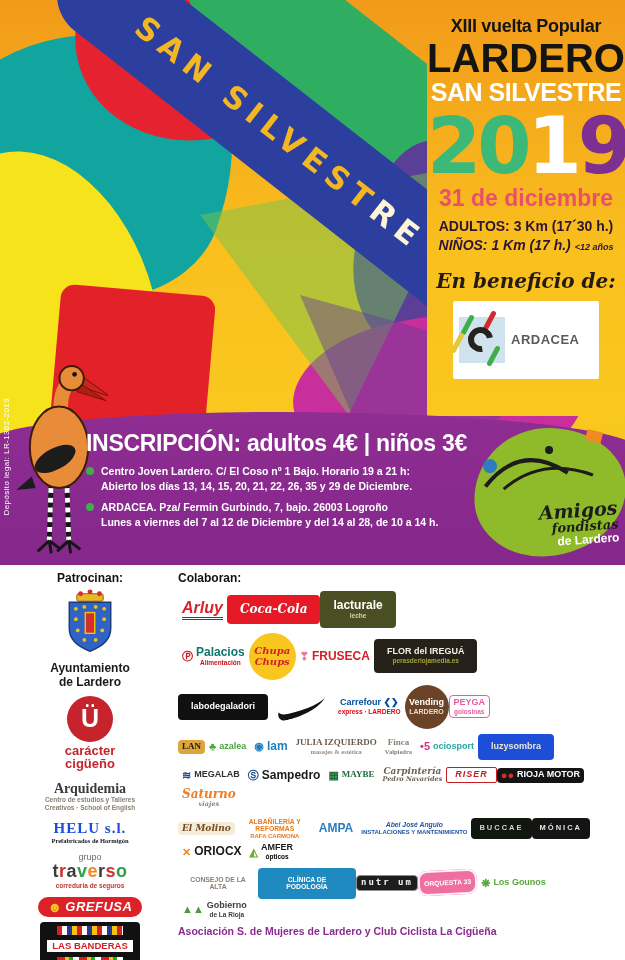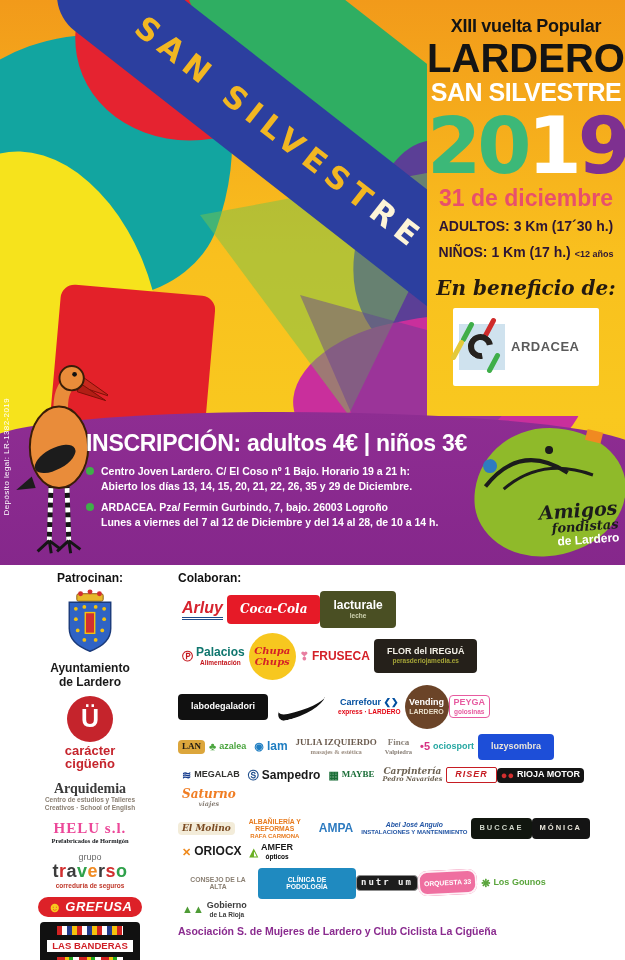--- a/index.html
+++ b/index.html
@@ -51,21 +51,21 @@
          background:linear-gradient(180deg,#f29a1a 0px,#f9c01e 254px,#f9c81f 416px);
          padding-top:16px;box-sizing:border-box;}
   .p-super{font-size:18px;font-weight:700;color:#141414;letter-spacing:-.3px;}
   .p-town{font-size:40px;font-weight:800;color:#141414;letter-spacing:0;line-height:1.05;}
   .p-race{font-size:25px;font-weight:800;color:#fff;letter-spacing:-.5px;line-height:1.1;}
   .p-year{font-size:78px;font-weight:800;letter-spacing:-4px;line-height:.95;margin-top:2px;
           font-family:"DejaVu Sans",sans-serif;}
   .y-20{color:#3cb878;} .y-1{color:#ffffff;} .y-9{color:#7e3090;}
   .p-date{font-size:23px;font-weight:800;color:#e8506b;margin-top:2px;}
   .p-adults,.p-kids{font-size:14px;font-weight:800;color:#2d1535;margin-top:6px;}
-  .p-kids{margin-top:10px;}
+  .p-kids{margin-top:3px;font-style:italic;}
   .p-note{font-size:9px;font-weight:700;}
   .p-benefit{font-family:"DejaVu Serif",serif;font-style:italic;font-weight:700;font-size:20px;
              color:#241a10;margin-top:16px;}
   #ardacea{width:146px;height:78px;background:#fff;margin:8px auto 0;display:flex;align-items:center;
            padding:6px;box-sizing:border-box;gap:6px;border-radius:2px;}
   .ard-square{position:relative;width:46px;height:46px;background:#cfe2ee;flex:0 0 auto;}
   .ard-ring{position:absolute;left:9px;top:10px;width:25px;height:25px;border:6px solid #26221e;
             border-radius:50%;border-right-color:transparent;transform:rotate(35deg);box-sizing:border-box;}
   .ard-bar{position:absolute;width:5px;height:22px;border-radius:3px;transform:rotate(28deg);}
   .ab1{left:28px;top:-7px;background:#cf2b2b;} .ab2{left:6px;top:-3px;background:#3fae49;}
@@ -292,21 +292,21 @@
       </div>
       <div class="logo-col">
           <div class="chip arquidemia">
             <div class="chip-txt">
               <div class="chip-label" style="color: rgb(59, 59, 59);">Arquidemia</div>
               <div class="chip-sub" style="color: rgb(138, 127, 114);">Centro de estudios y Talleres Creativos · School of English</div>
             </div>
           </div>
           <div class="chip helu serif">
             <div class="chip-txt">
-              <div class="chip-label" style="color: #ec4899;">HELU s.l.</div>
+              <div class="chip-label" style="color: #1d4ed8;">HELU s.l.</div>
               <div class="chip-sub" style="color: rgb(21, 24, 28);">Prefabricados de Hormigón</div>
             </div>
           </div>
           <div class="chip traverso">
             <div class="chip-txt">
               <div class="chip-top">grupo</div>
               <div class="chip-label"><span style="color: rgb(60, 60, 60);">t</span><span style="color: rgb(210, 47, 47);">r</span><span style="color: rgb(60, 60, 60);">a</span><span style="color: rgb(47, 161, 75);">v</span><span style="color: rgb(240, 138, 33);">e</span><span style="color: rgb(60, 60, 60);">r</span><span style="color: rgb(210, 47, 47);">s</span><span style="color: rgb(47, 161, 75);">o</span></div>
               <div class="chip-sub" style="color: rgb(192, 57, 43);">correduría de seguros</div>
             </div>
           </div>

